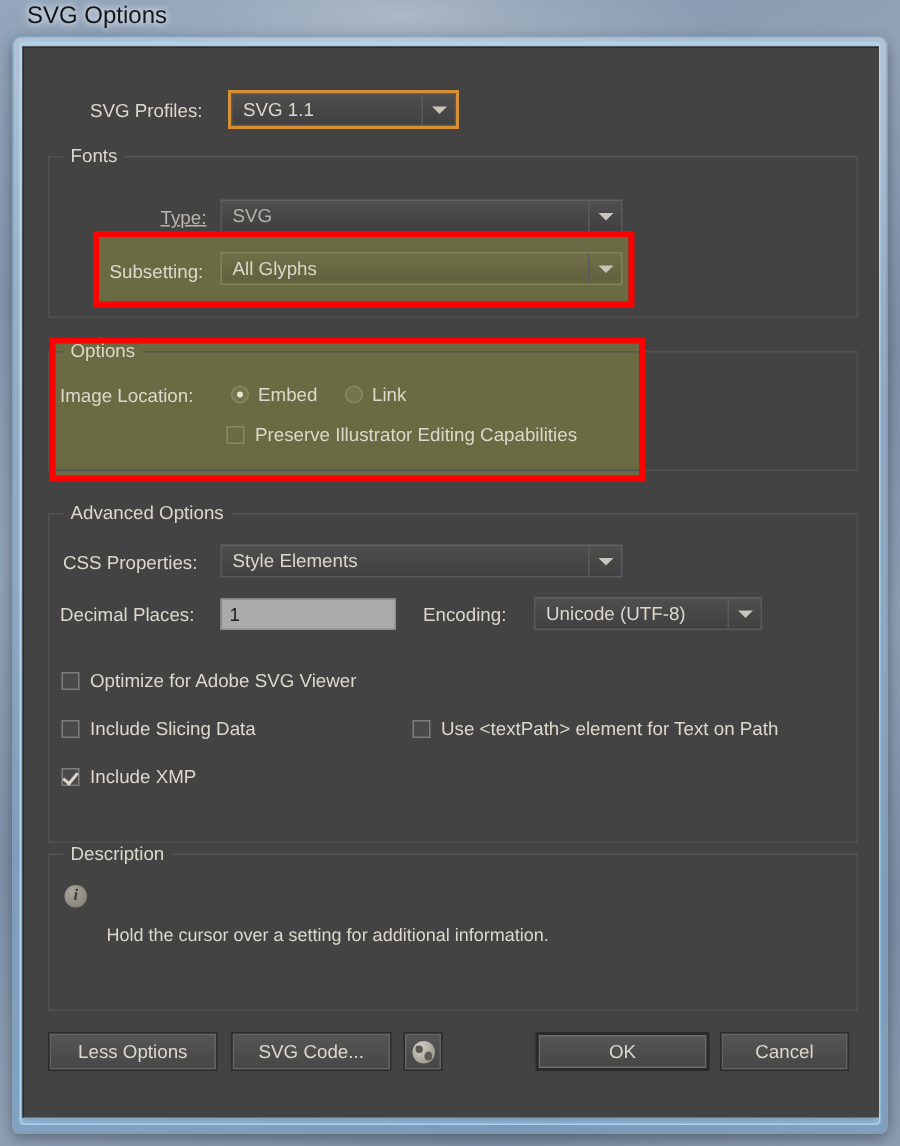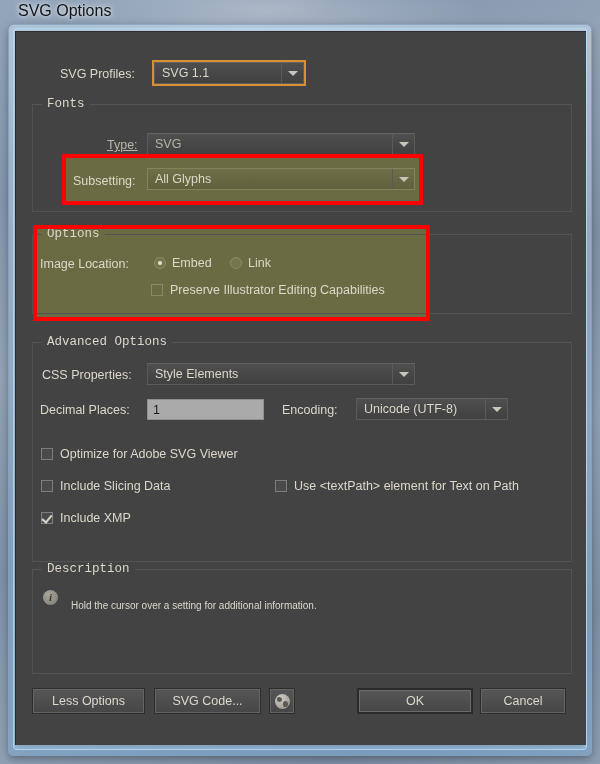--- a/index.html
+++ b/index.html
@@ -93,21 +93,20 @@
     border-top-color: #545454;
   }
   .group-title {
     position: absolute;
     top: -8px; left: 9px;
     background: #434343;
     padding: 0 5px;
     font-size: 12.5px;
     color: #ddd8cb;
     white-space: nowrap;
-    font-family: Liberation Mono, monospace;
   }
 
   
   .combo {
     position: absolute;
     height: 22px;
     background: linear-gradient(180deg, #4f4f4f 0%, #474747 50%, #414141 100%);
     border: 1px solid #5b5b5b;
     border-top-color: #626262;
     box-sizing: border-box;
@@ -402,21 +401,21 @@
     <div class="cb-row" style="left:25px; top:479px;">
       <span class="checkbox checked"></span>
       <span class="label">Include XMP</span>
     </div>
 
     <div class="group" style="left:16px; top:537px; width:538px; height:103px;">
       <div class="group-title">Description</div>
     </div>
 
     <div class="info-icon" style="left:27px; top:558px;">i</div>
-    <div class="label" style="position:absolute; left:55px; top:568px; font-size:10px;">Hold the cursor over a setting for additional information.</div>
+    <div class="label" style="position:absolute; left:55px; top:584px; font-size:12px;">Hold the cursor over a setting for additional information.</div>
 
     <div class="btn" style="left:16px; top:656px; width:113px;">Less Options</div>
 
     <div class="btn" style="left:138px; top:656px; width:107px;">SVG Code...</div>
 
     <div class="btn icon-btn" style="left:253px; top:656px; width:26px;">
       <span class="globe"></span>
     </div>
 
     <div class="btn default-btn" style="left:341px; top:656px; width:116px;">OK</div>

